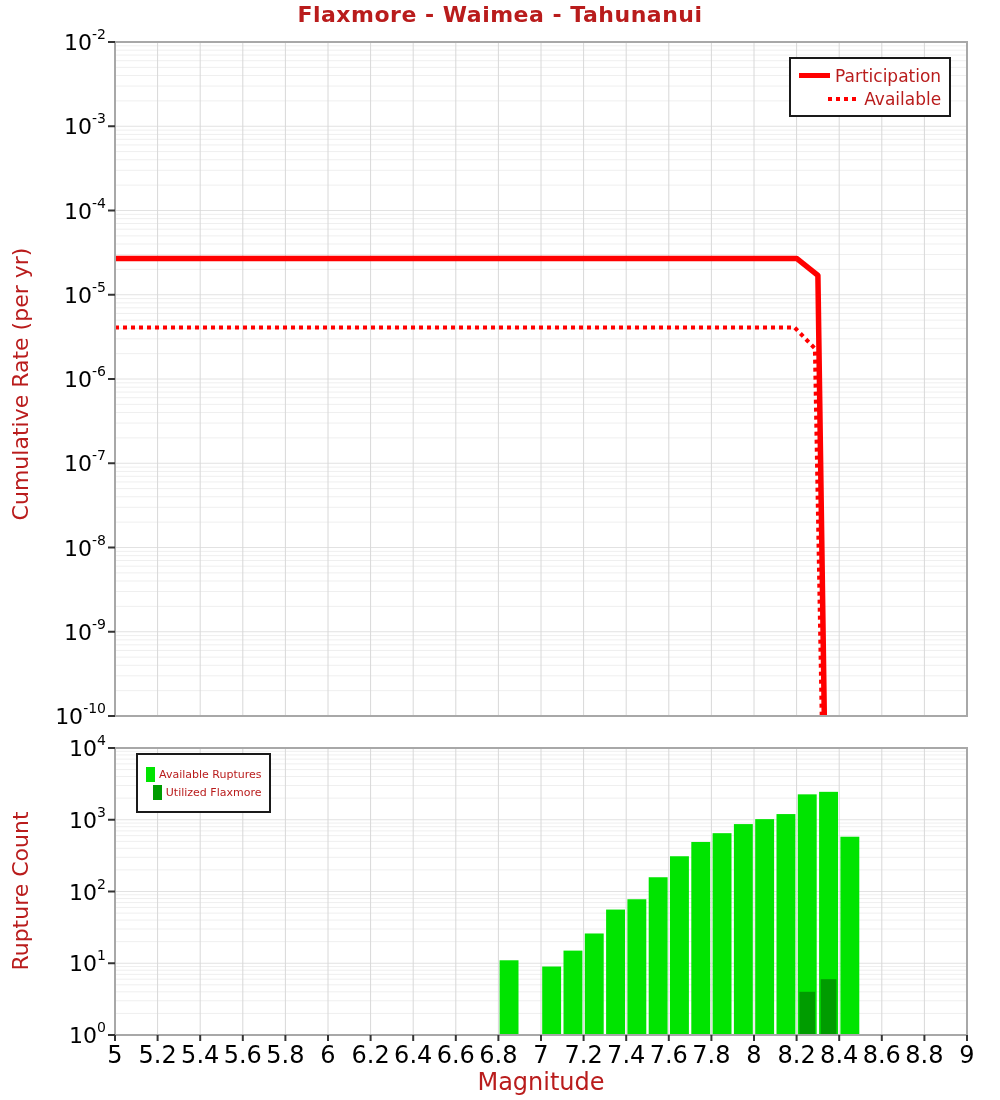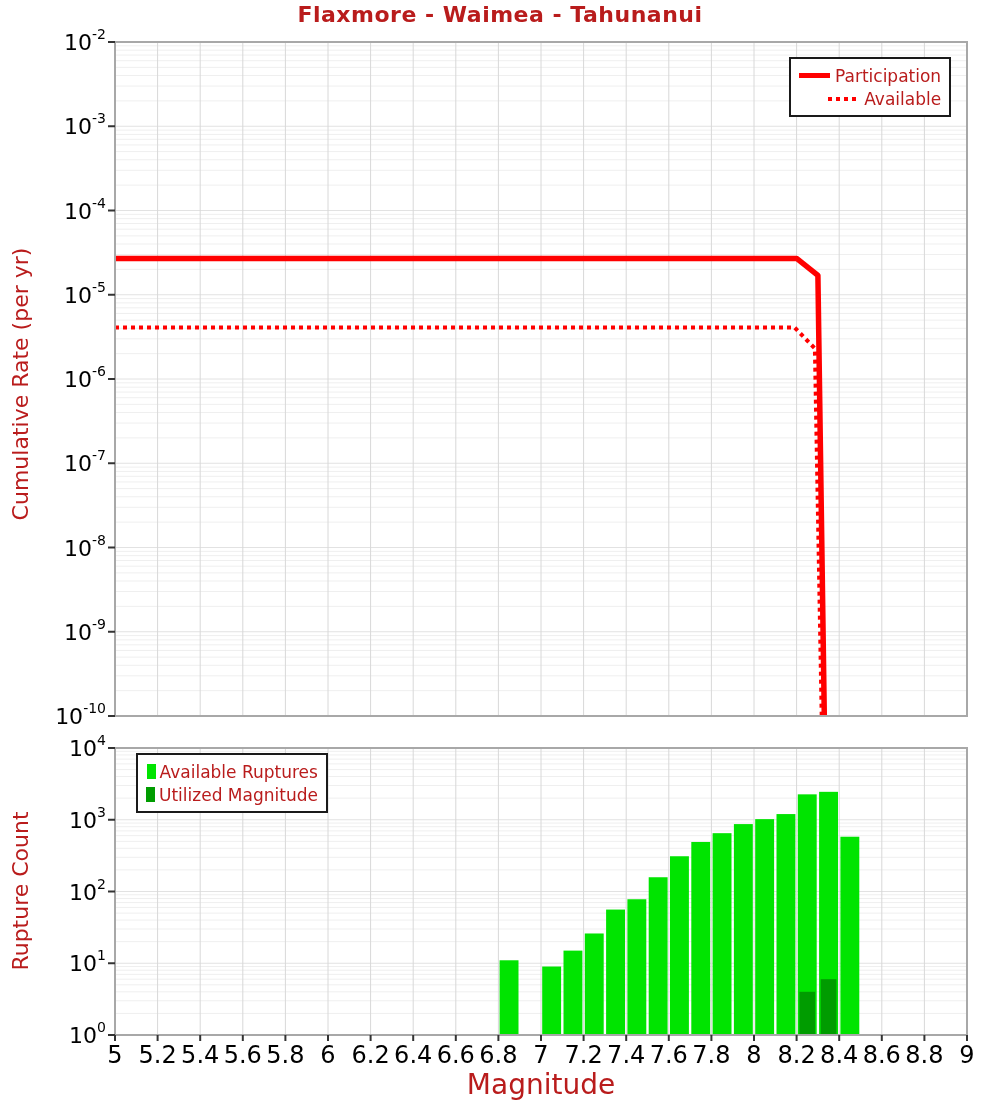--- a/index.html
+++ b/index.html
@@ -5,29 +5,29 @@
   html,body{margin:0;padding:0;background:#ffffff;}
   .page{position:relative;width:1000px;height:1100px;background:#ffffff;overflow:hidden;
         font-family:"DejaVu Sans","Liberation Sans",sans-serif;color:#b91c1c;padding-left:14px;}
   .chart-title{position:absolute;top:2px;left:0;width:1000px;text-align:center;
                font-size:22px;font-weight:bold;letter-spacing:0.5px;}
   .y-axis-title{position:absolute;white-space:nowrap;font-size:22px;
                 transform:translate(-50%,-50%) rotate(-90deg);}
   .y-axis-title.top-panel{left:20px;top:384px;}
   .y-axis-title.bottom-panel{left:20px;top:891px;}
   .x-axis-title{position:absolute;top:1068px;left:541px;transform:translateX(-50%);
-                font-size:28px;}
+                font-size:24px;}
   #charts{position:absolute;left:0;top:0;}
   .legend{position:absolute;background:#ffffff;border:2px solid #1a1a1a;
           padding:4px 8px;display:flex;flex-direction:column;justify-content:center;gap:3px;}
   .legend-row{display:flex;align-items:center;white-space:nowrap;justify-content:flex-end;}
   .legend-top{left:789px;top:57px;height:48px;}
   .legend-top .legend-row{font-size:17px;}
   .legend-bottom{left:136px;top:753px;height:48px;}
-  .legend-bottom .legend-row{font-size:17px;}
+  .legend-bottom .legend-row{font-size:11px;}
   .sample-line-solid{display:inline-block;width:31px;height:5px;margin-right:5px;flex:none;}
   .sample-line-dotted{display:inline-block;width:29px;height:4px;margin-right:7px;flex:none;}
   .sample-swatch{display:inline-block;width:9px;height:15px;margin-right:4px;flex:none;}
 </style>
 </head>
 <body>
 
 <div class="page">
 
   <div class="chart-title">Flaxmore - Waimea - Tahunanui</div>
@@ -296,17 +296,17 @@
     </div>
   </div>
 
   <div class="legend legend-bottom">
     <div class="legend-row">
       <span class="sample-swatch" id="swatch-available" style="background: rgb(0, 228, 0);"></span>
       <span>Available Ruptures</span>
     </div>
     <div class="legend-row">
       <span class="sample-swatch" id="swatch-utilized" style="background: rgb(0, 156, 0);"></span>
-      <span>Utilized Magnitude</span>
+      <span>Utilized Flaxmore</span>
     </div>
   </div>
 
 </div>
 
 </body></html>

